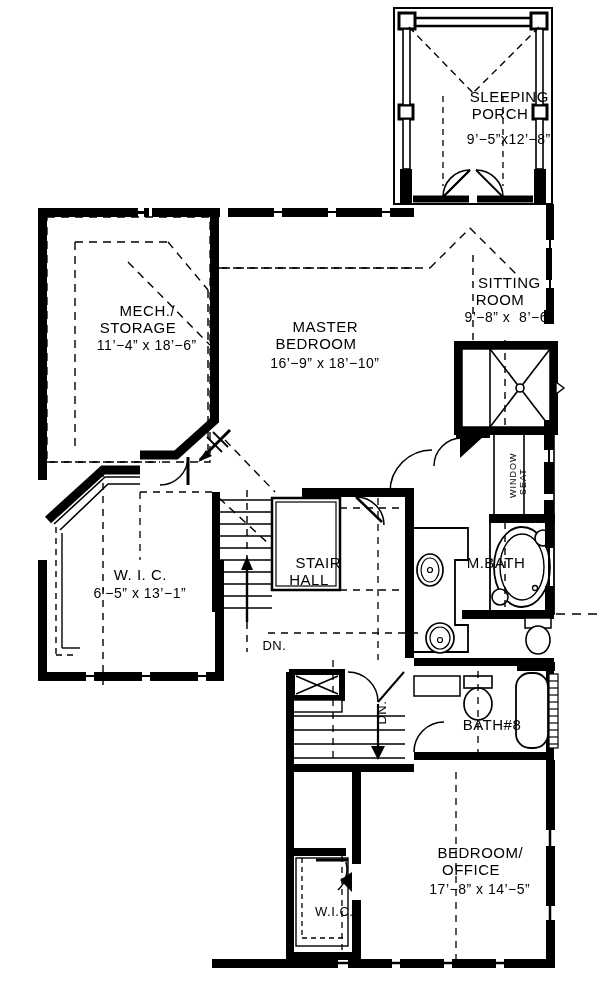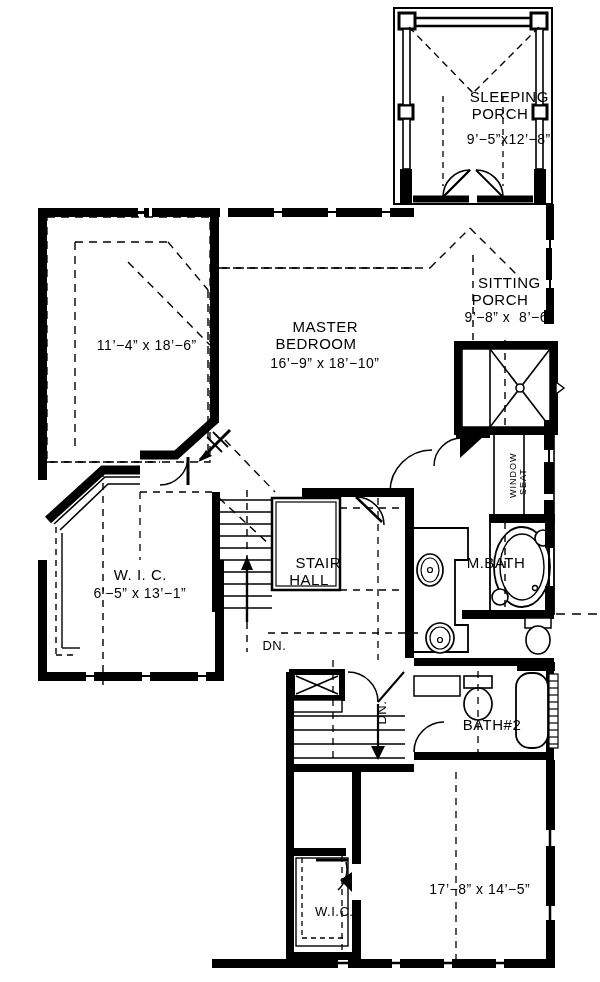--- a/index.html
+++ b/index.html
@@ -381,26 +381,30 @@
   <div class="label lbl-room" style="left:400px; top:72px; width:200px;">
     <span>SLEEPING
 PORCH</span>
   </div>
   <div class="label lbl-dim" style="left:400px; top:116px; width:200px;">
     <span>9’−5”x12’−8”</span>
   </div>
 
   <div class="label lbl-room" style="left:400px; top:258px; width:200px;">
     <span>SITTING
-PORCH</span>
+ROOM</span>
   </div>
   <div class="label lbl-dim" style="left:400px; top:294px; width:200px;">
     <span>9’−8” x  8’−6”</span>
   </div>
 
+  <div class="label lbl-room" style="left:48px; top:286px; width:180px;">
+    <span>MECH./
+STORAGE</span>
+  </div>
   <div class="label lbl-dim" style="left:48px; top:322px; width:180px;">
     <span>11’−4” x 18’−6”</span>
   </div>
 
   <div class="label lbl-room" style="left:222px; top:302px; width:188px;">
     <span>MASTER
 BEDROOM</span>
   </div>
   <div class="label lbl-dim" style="left:222px; top:340px; width:188px;">
     <span>16’−9” x 18’−10”</span>
@@ -416,23 +420,27 @@
   <div class="label lbl-room" style="left:448px; top:538px; width:80px; text-align:left;">
     <span>M.BATH</span>
   </div>
 
   <div class="label lbl-room" style="left:268px; top:538px; width:82px;">
     <span>STAIR
 HALL</span>
   </div>
 
   <div class="label lbl-room" style="left:444px; top:700px; width:86px; text-align:left;">
-    <span>BATH#2</span>
-  </div>
-
+    <span>BATH#8</span>
+  </div>
+
+  <div class="label lbl-room" style="left:378px; top:828px; width:186px;">
+    <span>BEDROOM/
+OFFICE</span>
+  </div>
   <div class="label lbl-dim" style="left:378px; top:866px; width:186px;">
     <span>17’−8” x 14’−5”</span>
   </div>
 
   <div class="label lbl-small" style="left:296px; top:890px; width:60px;">
     <span>W.I.C.</span>
   </div>
 
   <div class="label lbl-tiny vert180" style="left:498px; top:440px; width:22px; height:84px; text-align:center;">
     <span>WINDOW

